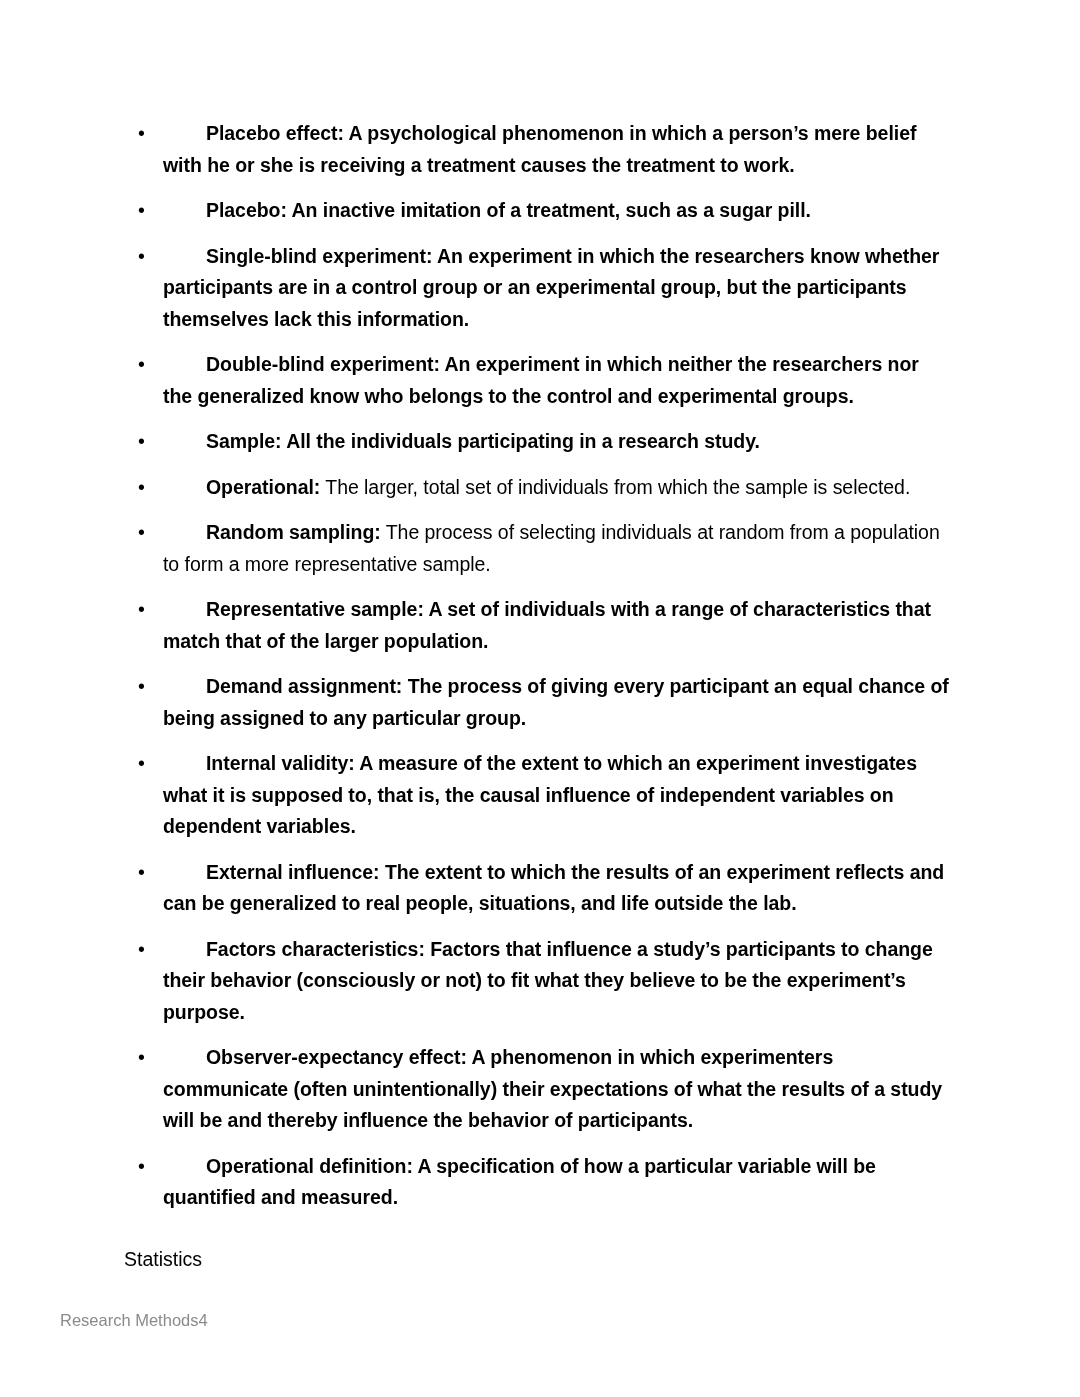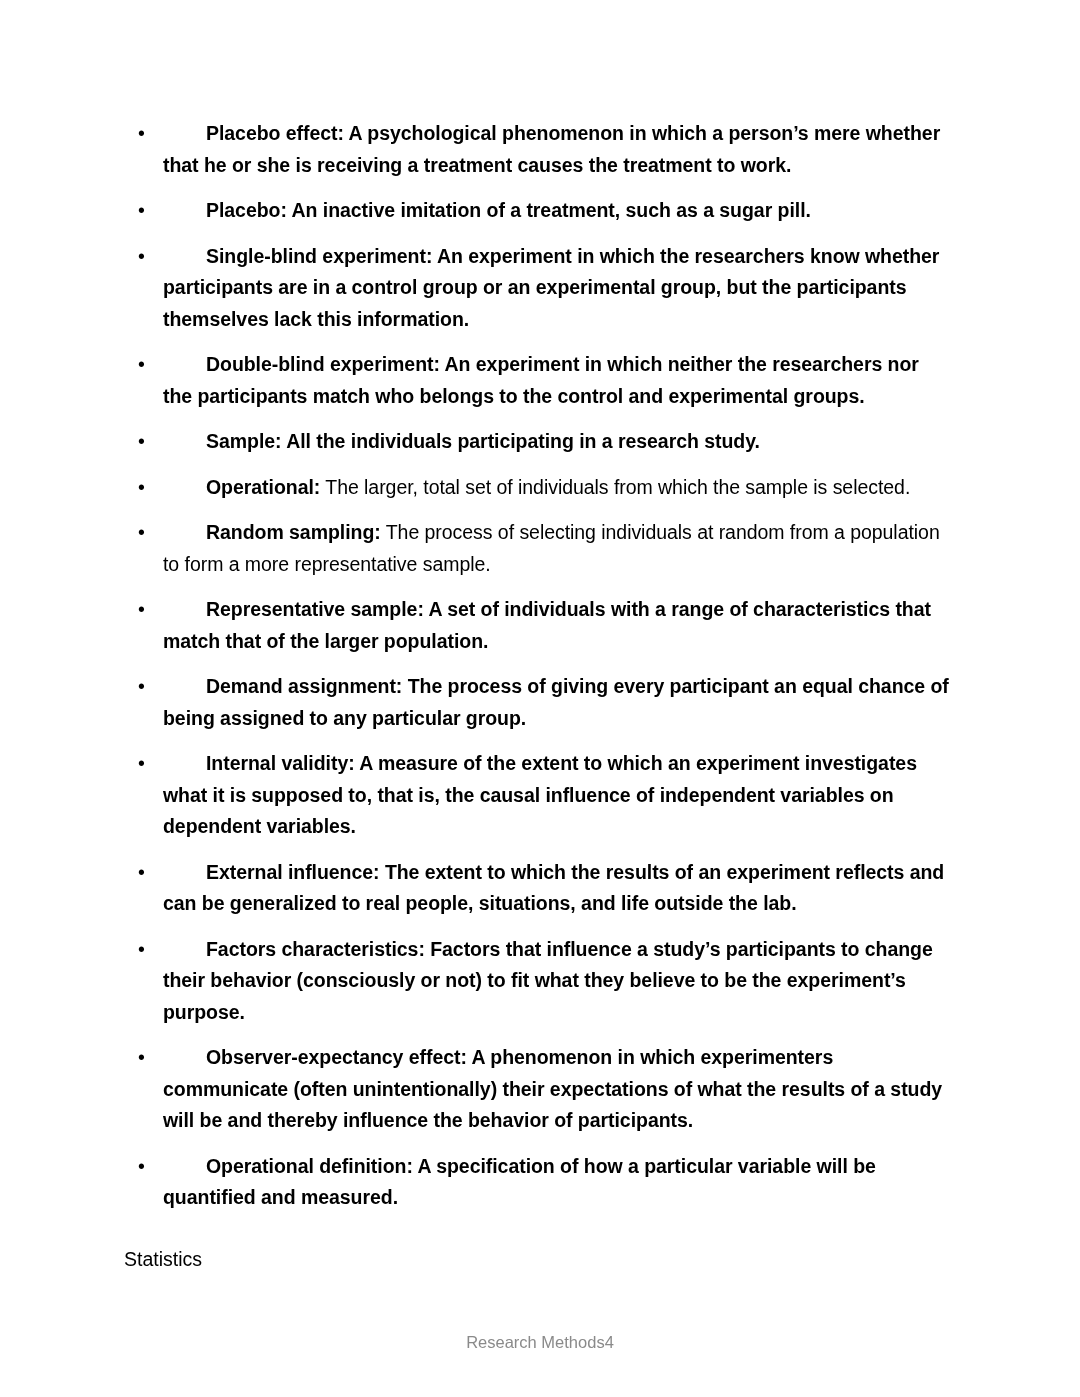--- a/index.html
+++ b/index.html
@@ -76,44 +76,44 @@
     line-height: 31.5px;
     font-weight: normal;
     color: #000000;
   }
 
   
   .page-footer {
     position: absolute;
     left: 60px;
     right: 60px;
-    bottom: 44px;
+    bottom: 66px;
     display: flex;
     align-items: baseline;
-    justify-content: center;
+    justify-content: flex-start;
     font-size: 16.5px;
     line-height: 22px;
     color: #8a8a8a;
     font-weight: normal;
   }
   .footer-title { white-space: nowrap; }
   .footer-pageno { white-space: nowrap; }
 </style>
 </head>
 <body>
 
 <div class="page">
 
   <div class="content">
 
     <ul class="glossary" id="glossary-list">
-        <li class="glossary-item"><span class="bullet-marker">•</span><span class="term">Placebo effect:</span><span class="def"> A psychological phenomenon in which a person’s mere whether that he or she is receiving a treatment causes the treatment to work.</span></li>
+        <li class="glossary-item"><span class="bullet-marker">•</span><span class="term">Placebo effect:</span><span class="def"> A psychological phenomenon in which a person’s mere belief with he or she is receiving a treatment causes the treatment to work.</span></li>
         <li class="glossary-item"><span class="bullet-marker">•</span><span class="term">Placebo:</span><span class="def"> An inactive imitation of a treatment, such as a sugar pill.</span></li>
         <li class="glossary-item"><span class="bullet-marker">•</span><span class="term">Single-blind experiment:</span><span class="def"> An experiment in which the researchers know whether participants are in a control group or an experimental group, but the participants themselves lack this information.</span></li>
-        <li class="glossary-item"><span class="bullet-marker">•</span><span class="term">Double-blind experiment:</span><span class="def"> An experiment in which neither the researchers nor the participants match who belongs to the control and experimental groups.</span></li>
+        <li class="glossary-item"><span class="bullet-marker">•</span><span class="term">Double-blind experiment:</span><span class="def"> An experiment in which neither the researchers nor the generalized know who belongs to the control and experimental groups.</span></li>
         <li class="glossary-item"><span class="bullet-marker">•</span><span class="term">Sample:</span><span class="def"> All the individuals participating in a research study.</span></li>
         <li class="glossary-item def-regular"><span class="bullet-marker">•</span><span class="term">Operational:</span><span class="def"> The larger, total set of individuals from which the sample is selected.</span></li>
         <li class="glossary-item def-regular"><span class="bullet-marker">•</span><span class="term">Random sampling:</span><span class="def"> The process of selecting individuals at random from a population to form a more representative sample.</span></li>
         <li class="glossary-item"><span class="bullet-marker">•</span><span class="term">Representative sample:</span><span class="def"> A set of individuals with a range of characteristics that match that of the larger population.</span></li>
         <li class="glossary-item"><span class="bullet-marker">•</span><span class="term">Demand assignment:</span><span class="def"> The process of giving every participant an equal chance of being assigned to any particular group.</span></li>
         <li class="glossary-item"><span class="bullet-marker">•</span><span class="term">Internal validity:</span><span class="def"> A measure of the extent to which an experiment investigates what it is supposed to, that is, the causal influence of independent variables on dependent variables.</span></li>
         <li class="glossary-item"><span class="bullet-marker">•</span><span class="term">External influence:</span><span class="def"> The extent to which the results of an experiment reflects and can be generalized to real people, situations, and life outside the lab.</span></li>
         <li class="glossary-item"><span class="bullet-marker">•</span><span class="term">Factors characteristics:</span><span class="def"> Factors that influence a study’s participants to change their behavior (consciously or not) to fit what they believe to be the experiment’s purpose.</span></li>
         <li class="glossary-item"><span class="bullet-marker">•</span><span class="term">Observer-expectancy effect:</span><span class="def"> A phenomenon in which experimenters communicate (often unintentionally) their expectations of what the results of a study will be and thereby influence the behavior of participants.</span></li>
         <li class="glossary-item"><span class="bullet-marker">•</span><span class="term">Operational definition:</span><span class="def"> A specification of how a particular variable will be quantified and measured.</span></li>

